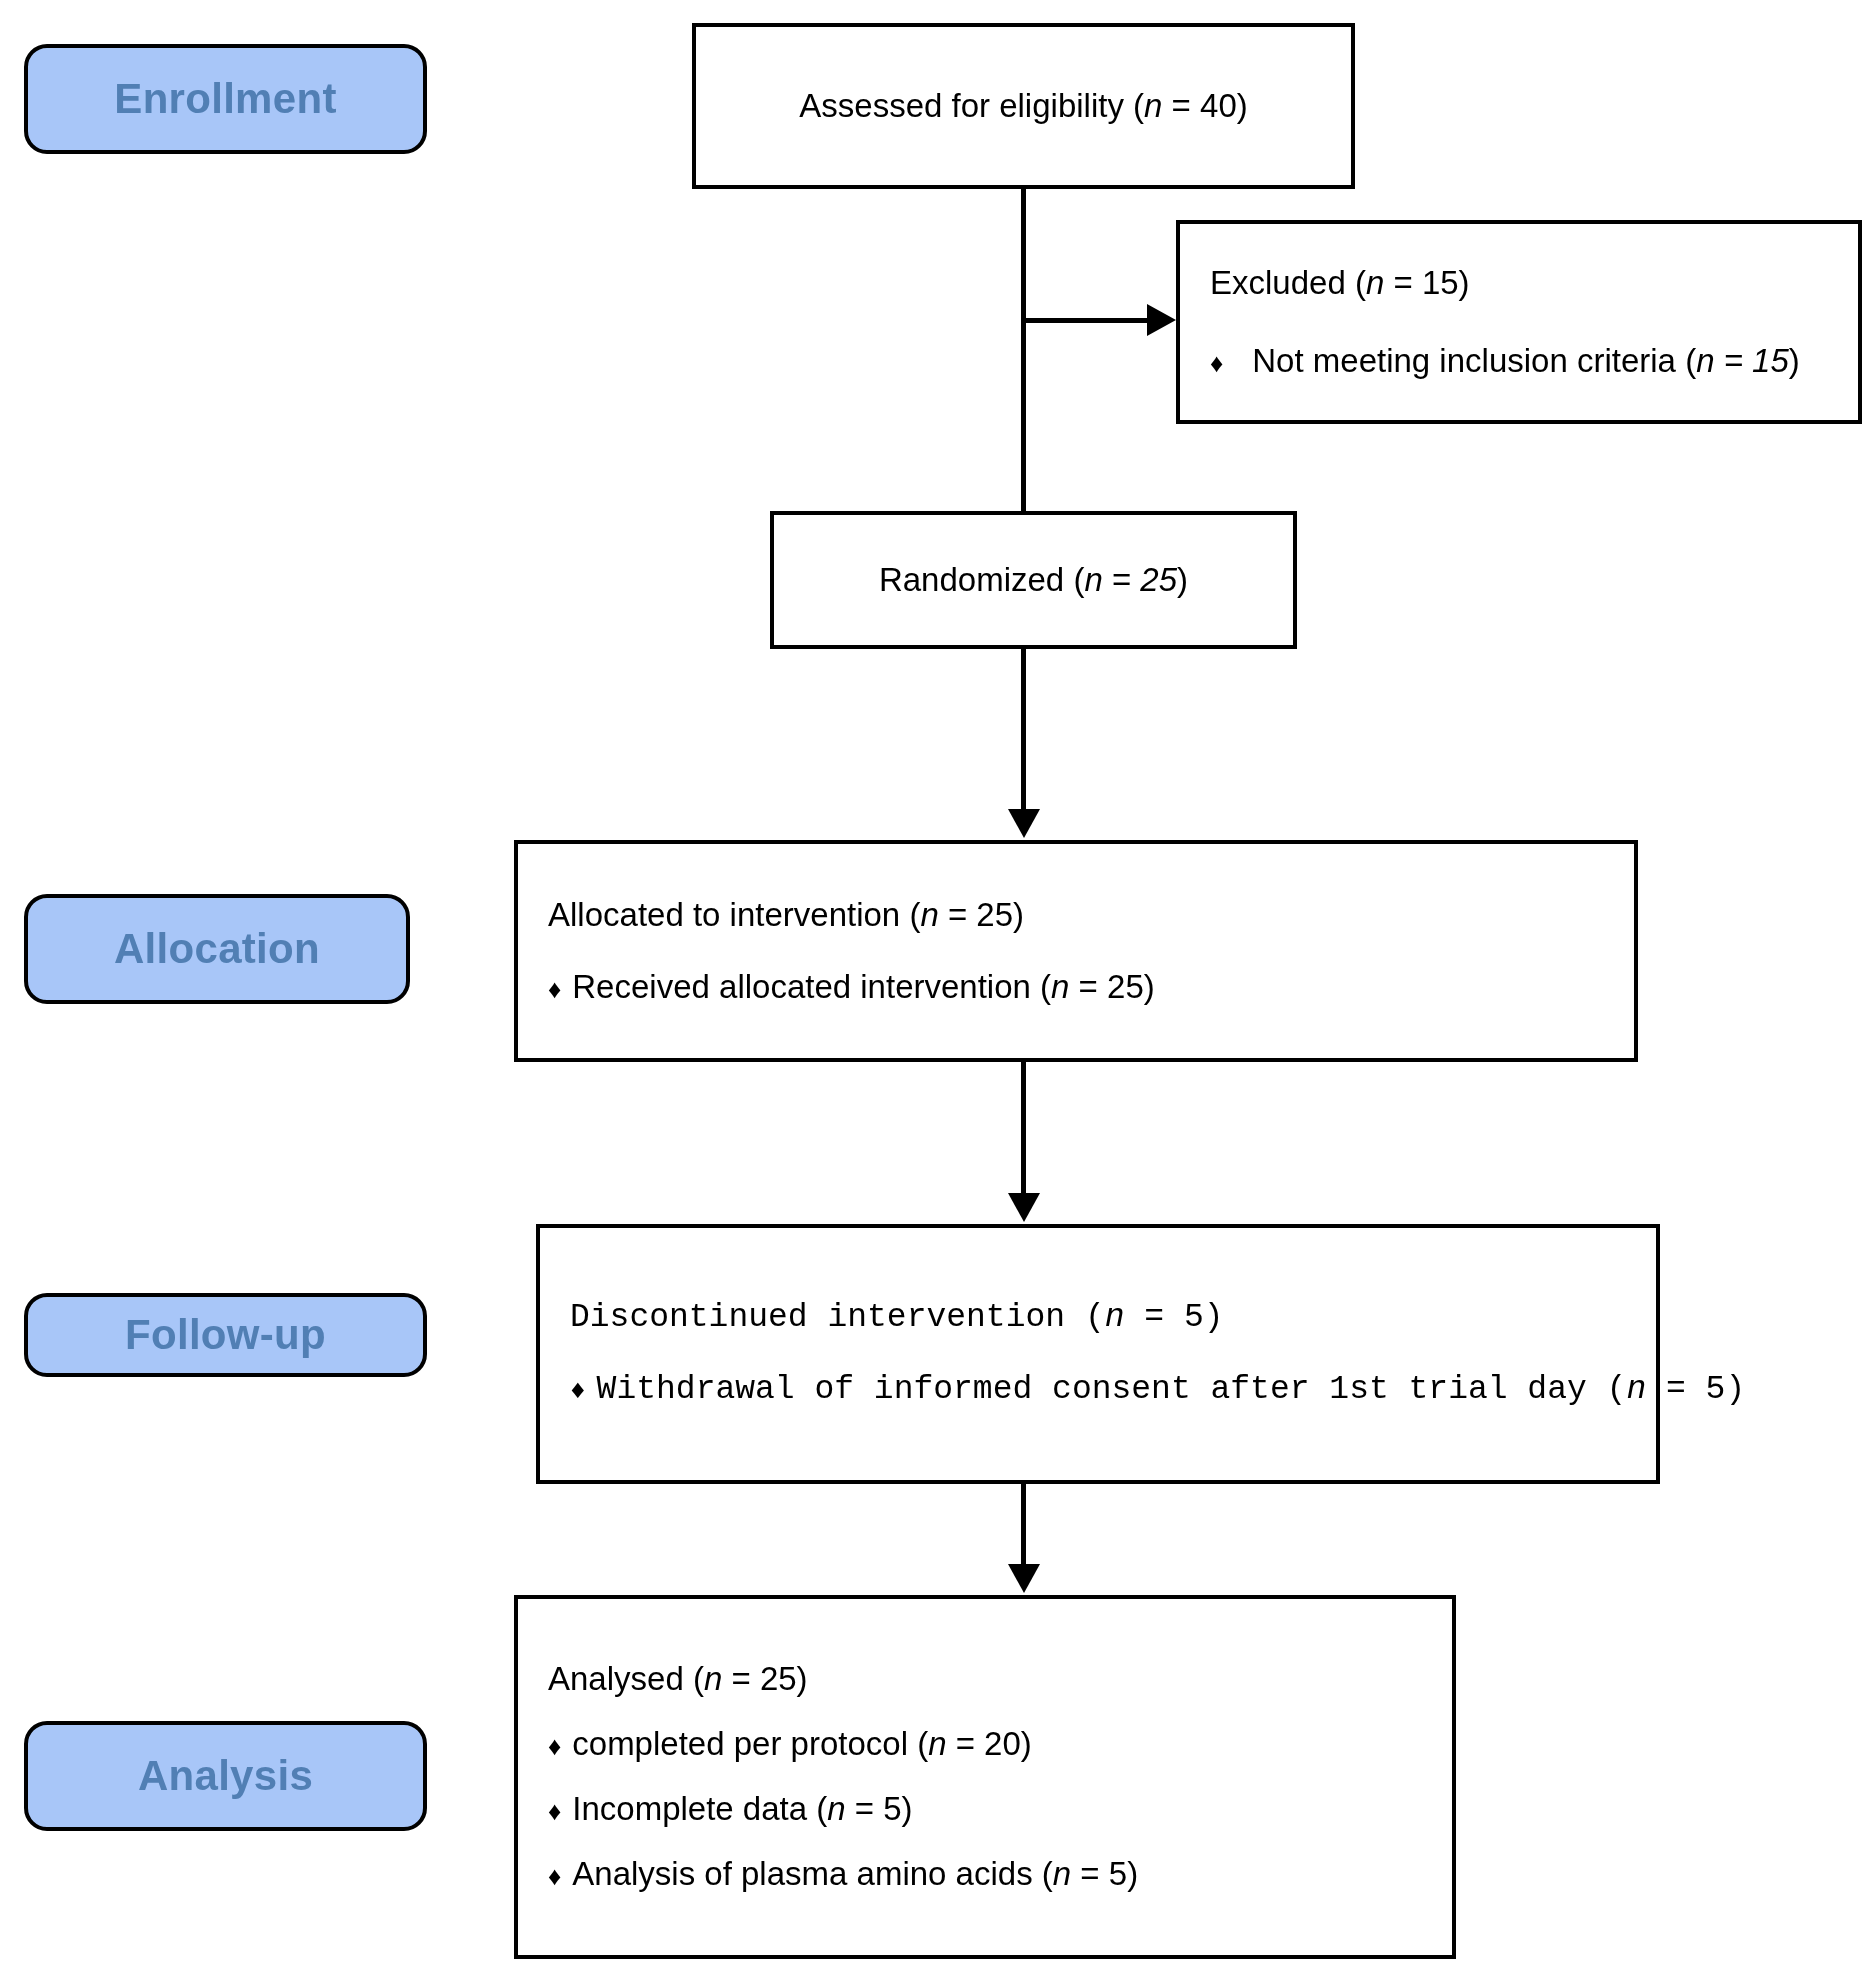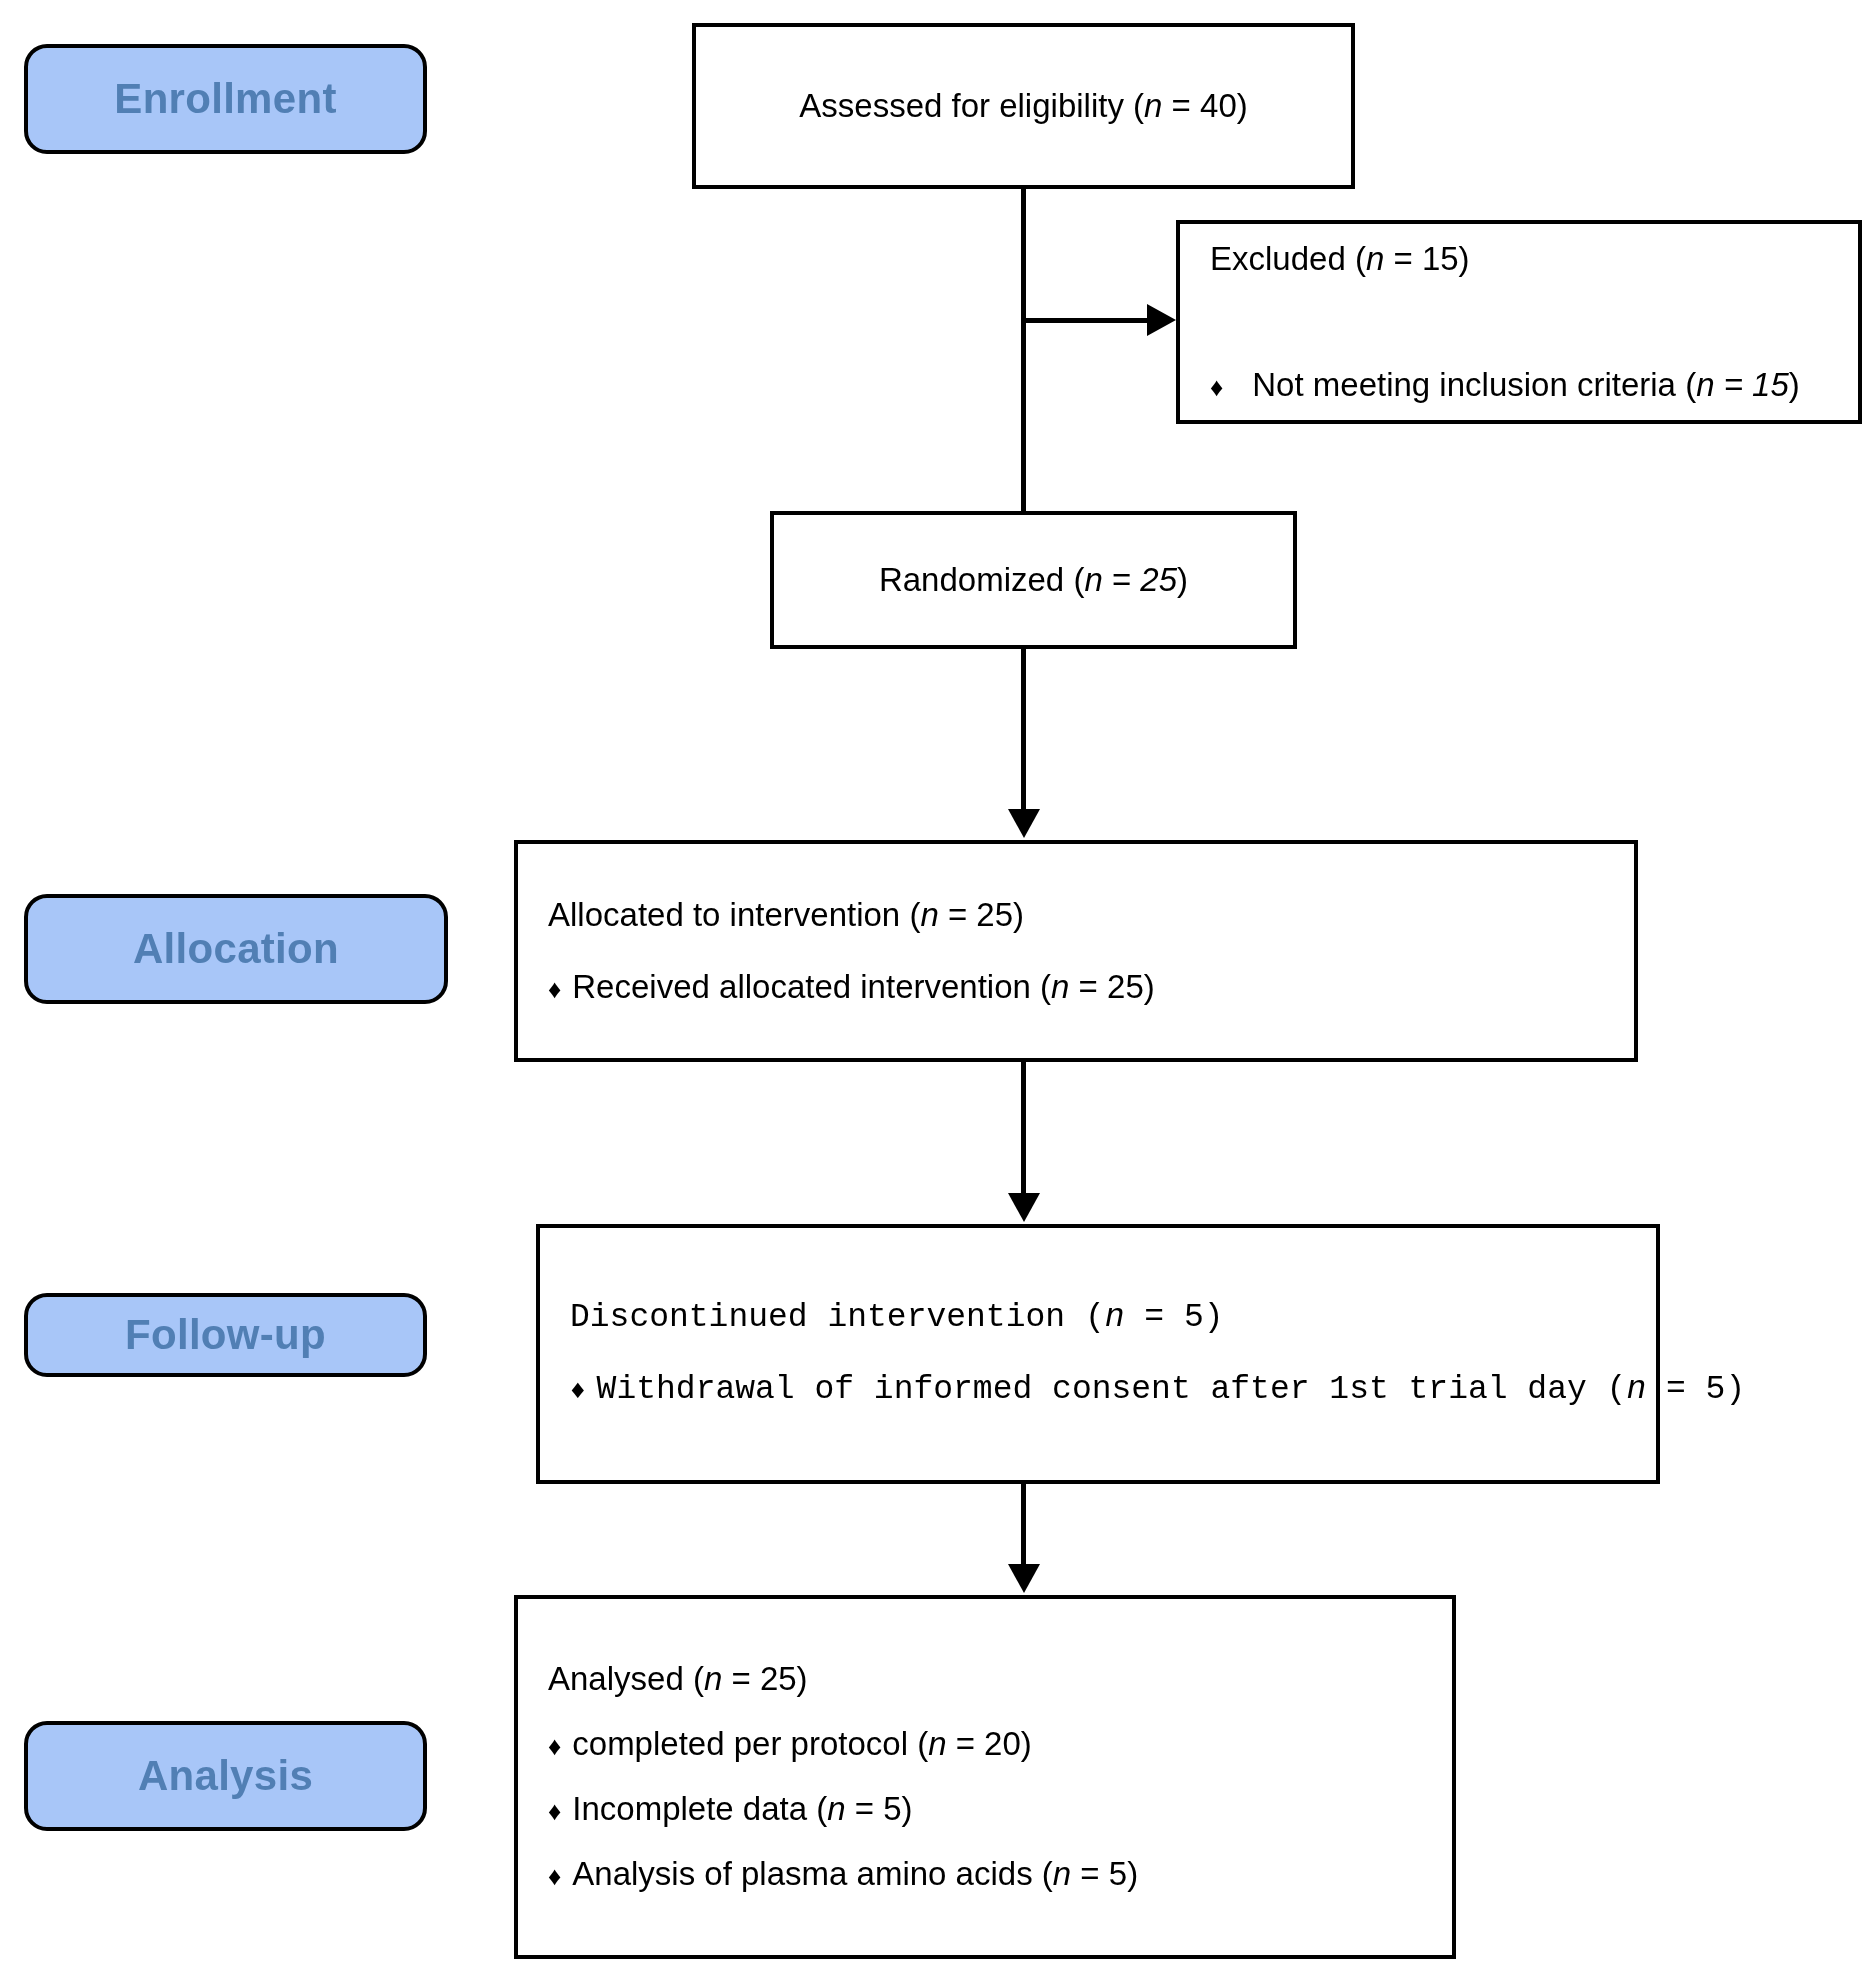--- a/index.html
+++ b/index.html
@@ -106,21 +106,21 @@
 </style>
 </head>
 <body>
 
 <div id="canvas">
 
   <div class="phase-pill" style="left:24px; top:44px; width:403px; height:110px;">
     <span class="phase-label">Enrollment</span>
   </div>
 
-  <div class="phase-pill" style="left:24px; top:894px; width:424px; height:110px;text-align:center;">
+  <div class="phase-pill" style="left:24px; top:894px; width:386px; height:110px;text-align:center;">
     <span class="phase-label">Allocation</span>
   </div>
 
   <div class="phase-pill" style="left:24px; top:1293px; width:403px; height:84px;">
     <span class="phase-label">Follow-up</span>
   </div>
 
   <div class="phase-pill" style="left:24px; top:1721px; width:403px; height:110px;">
     <span class="phase-label">Analysis</span>
   </div>
@@ -138,21 +138,21 @@
 
   <div class="v-line" style="left:1021px; top:1443px; width:4.5px; height:124px;"></div>
   <div class="arrow-down" style="left:1008px; top:1564px;"></div>
 
   <div class="flow-box center-text" style="left:692px; top:23px; width:663px; height:166px;">
     <div class="flow-line">
       <span>Assessed for eligibility (</span><em class="n-italic">n</em><span> = 40)</span>
     </div>
   </div>
 
-  <div class="flow-box padded" style="left:1176px; top:220px; width:686px; height:204px;gap:24px;">
+  <div class="flow-box padded" style="left:1176px; top:220px; width:686px; height:204px;">
     <div class="flow-line">
       <span>Excluded (</span><em class="n-italic">n</em><span> = 15)</span>
     </div>
     <div class="gap-lg"></div>
     <div class="flow-line bullet-line">
       <span class="bullet-mark wide-gap">♦</span>
       <span><span>Not meeting inclusion criteria (</span><em class="n-italic">n</em><em class="n-italic"> = 15</em><span>)</span></span>
     </div>
   </div>
 

